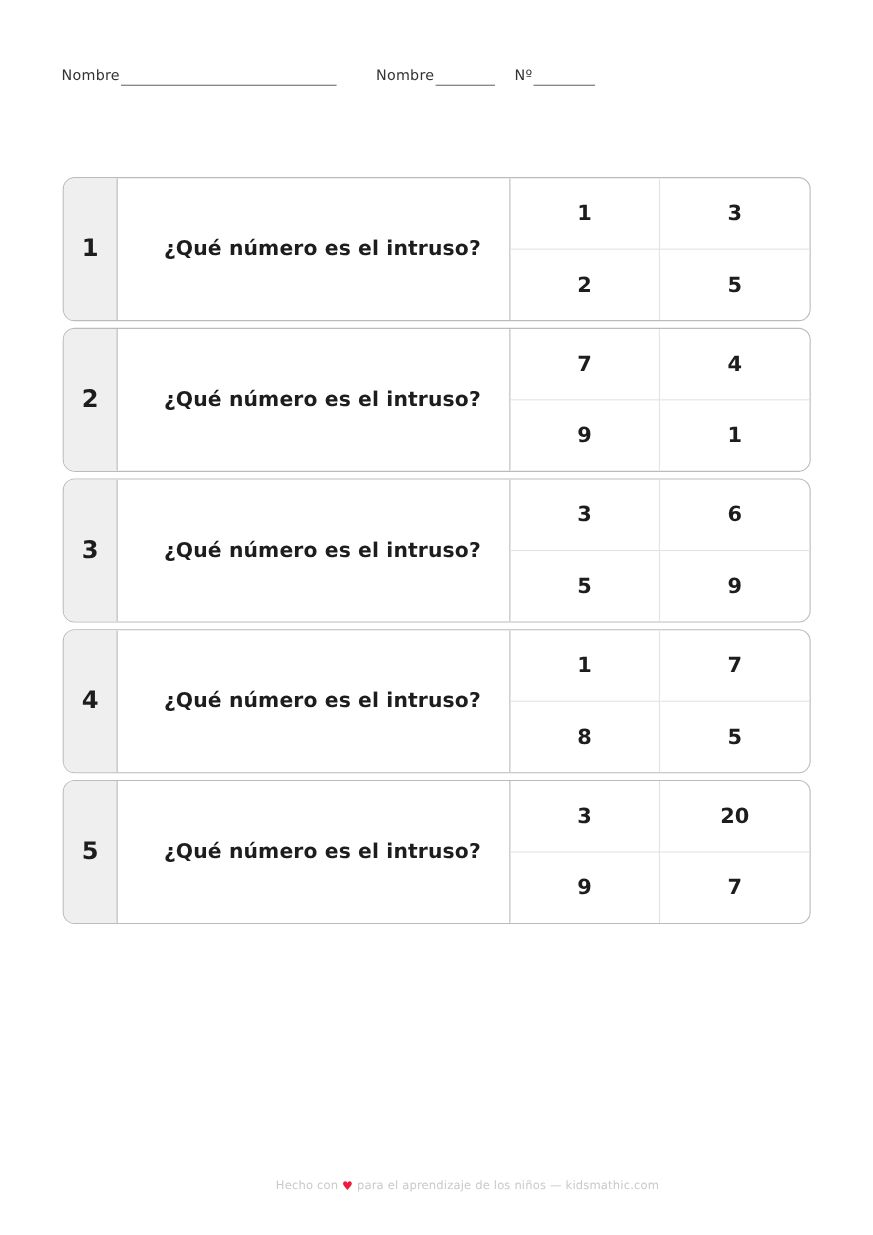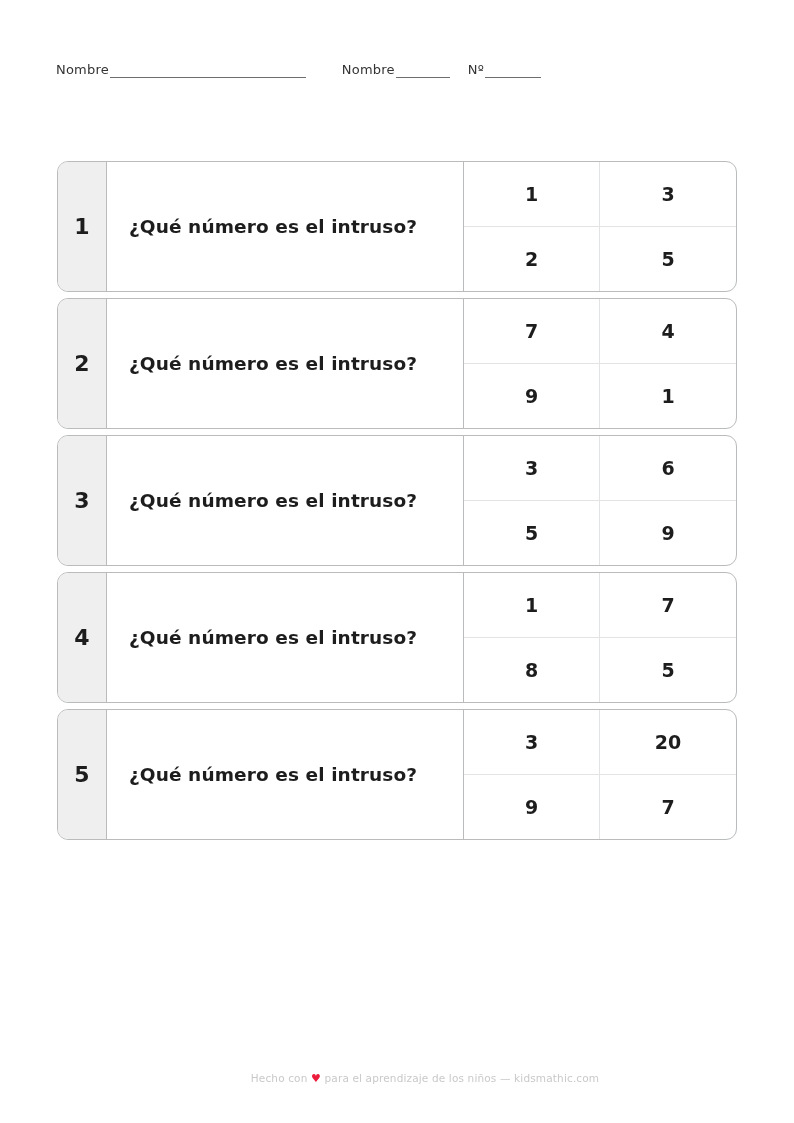--- a/index.html
+++ b/index.html
@@ -111,20 +111,21 @@
   .ex-question {
     flex: 1;
     display: flex;
     align-items: center;
     padding-left: 22px;
     font-size: 18.5px;
     font-weight: bold;
     color: #1d1d1d;
     border-right: 1px solid #b9bbbd;
     letter-spacing: 0.1px;
+    margin-left: 20px;
   }
   .ex-options {
     width: 272px;
     min-width: 272px;
     display: grid;
     grid-template-columns: 1fr 1fr;
     grid-template-rows: 1fr 1fr;
   }
   .opt {
     display: flex;

